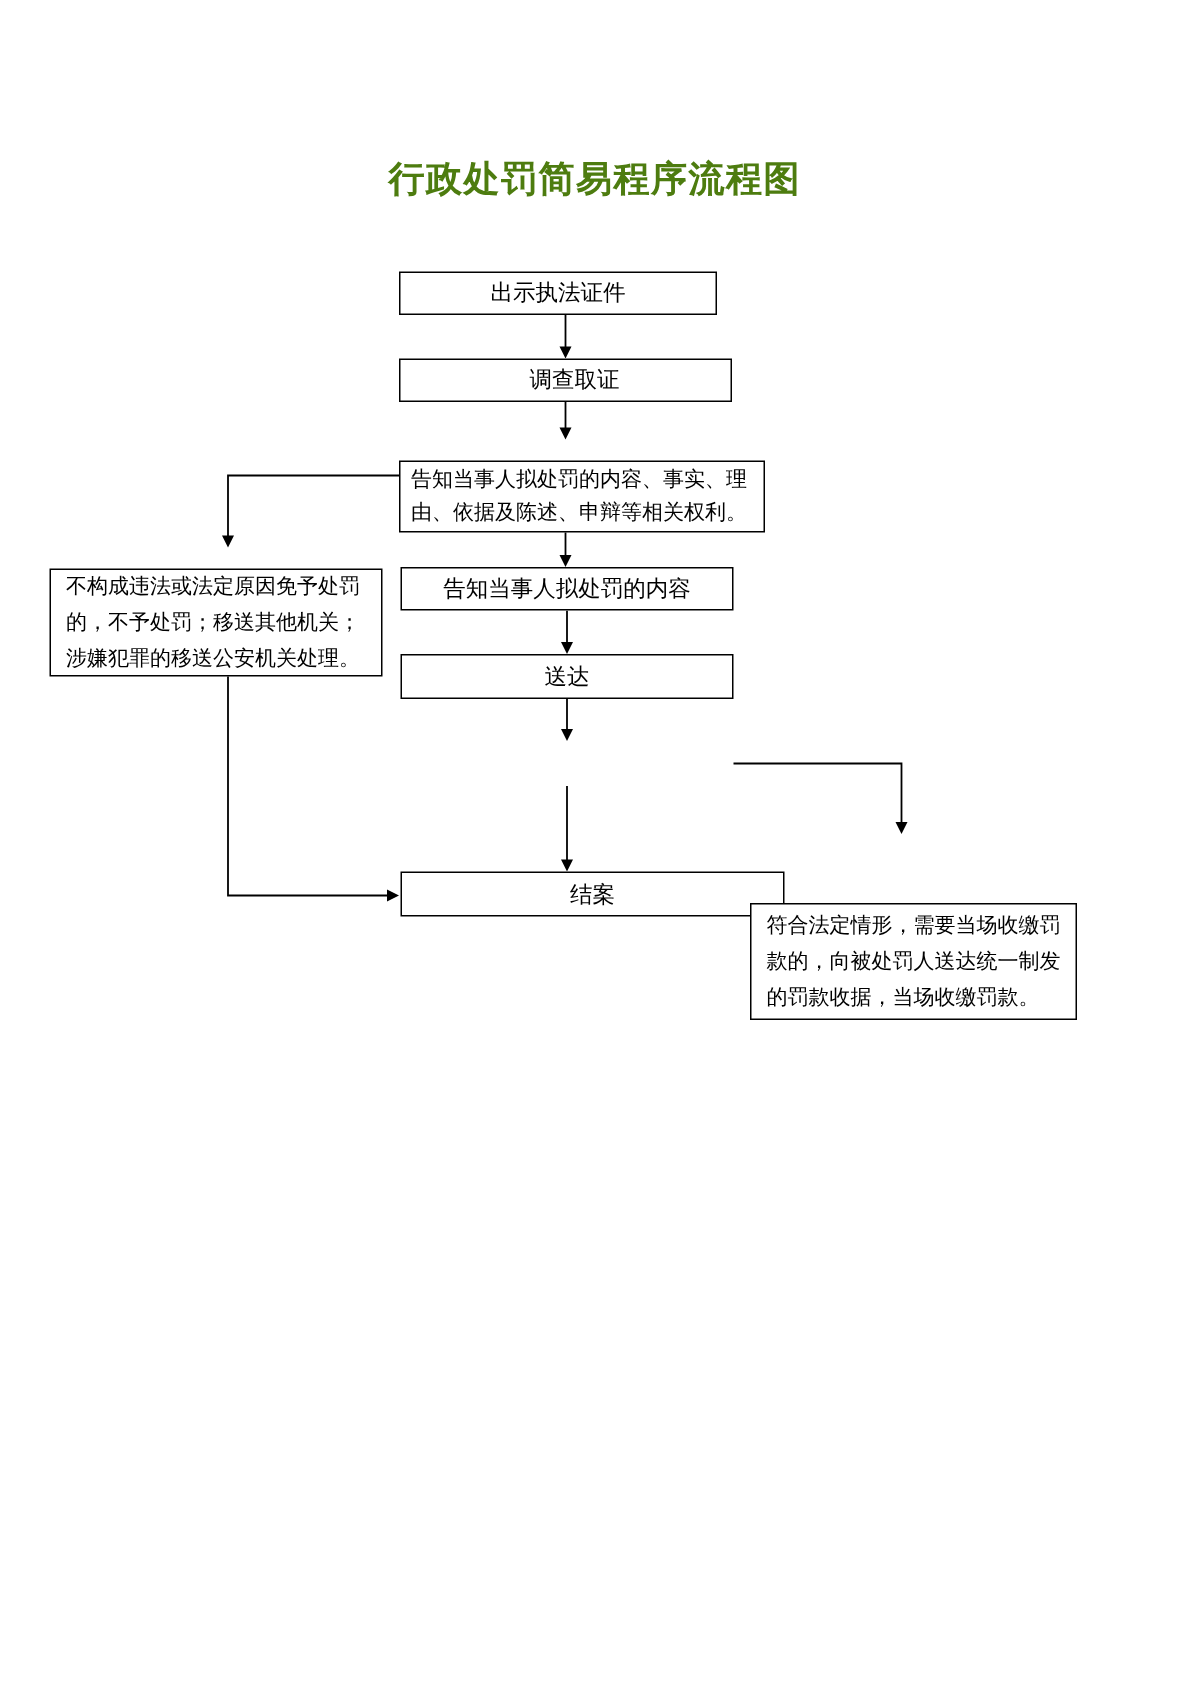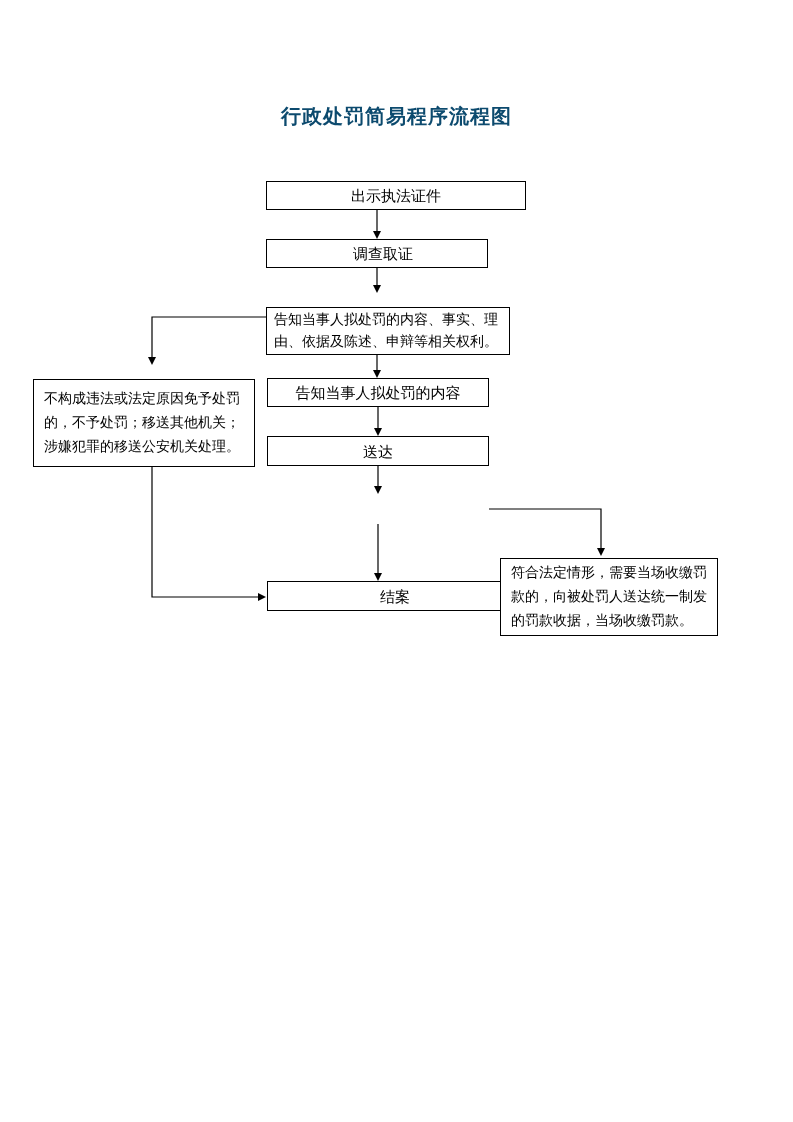--- a/index.html
+++ b/index.html
@@ -15,24 +15,24 @@
     background: #ffffff;
     margin: 0 auto;
     overflow: hidden;
   }
   .doc-title {
     position: absolute;
     left: 0;
     top: 103px;
     width: 100%;
     text-align: center;
-    font-size: 20px;
+    font-size: 24px;
     font-weight: bold;
     letter-spacing: 1px;
-    color: #0c4a6e;
+    color: #4d7c0f;
   }
   .node {
     position: absolute;
     border: 1px solid #000000;
     background: #ffffff;
     color: #000000;
     font-size: 15px;
     display: flex;
     align-items: center;
     justify-content: center;
@@ -97,30 +97,30 @@
     <polyline points="266,317 152,317 152,358"></polyline>
     <polygon points="148,357 156,357 152,365"></polygon>
 
     <polyline points="152,437 152,597 259,597"></polyline>
     <polygon points="258,593 258,601 266,597"></polygon>
 
     <polyline points="489,509 601,509 601,549"></polyline>
     <polygon points="597,548 605,548 601,556"></polygon>
   </svg>
 
-  <div class="node" style="left:266px; top:181px; width:260px; height:29px;">出示执法证件</div>
+  <div class="node" style="left:266px; top:181px; width:212px; height:29px;">出示执法证件</div>
 
   <div class="node" style="left:266px; top:239px; width:222px; height:29px;padding-left:12px;">调查取证</div>
 
   <div class="node multi inform" style="left:266px; top:293px; width:244px; height:48px;">告知当事人拟处罚的内容、事实、理由、依据及陈述、申辩等相关权利。</div>
 
   <div class="node" style="left:267px; top:378px; width:222px; height:29px;">告知当事人拟处罚的内容</div>
 
   <div class="node" style="left:267px; top:436px; width:222px; height:30px;">送达</div>
 
 
   <div class="node" style="left:267px; top:581px; width:256px; height:30px;">结案</div>
 
-  <div class="node multi sidebox" style="left:33px; top:365px; width:222px; height:88px;">不构成违法或法定原因免予处罚的，不予处罚；移送其他机关；涉嫌犯罪的移送公安机关处理。</div>
+  <div class="node multi sidebox" style="left:33px; top:365px; width:222px; height:72px;">不构成违法或法定原因免予处罚的，不予处罚；移送其他机关；涉嫌犯罪的移送公安机关处理。</div>
 
-  <div class="node multi sidebox" style="left:500px; top:544px; width:218px; height:78px;">符合法定情形，需要当场收缴罚款的，向被处罚人送达统一制发的罚款收据，当场收缴罚款。</div>
+  <div class="node multi sidebox" style="left:500px; top:588px; width:218px; height:78px;">符合法定情形，需要当场收缴罚款的，向被处罚人送达统一制发的罚款收据，当场收缴罚款。</div>
 
 </div>
 
 </body></html>

